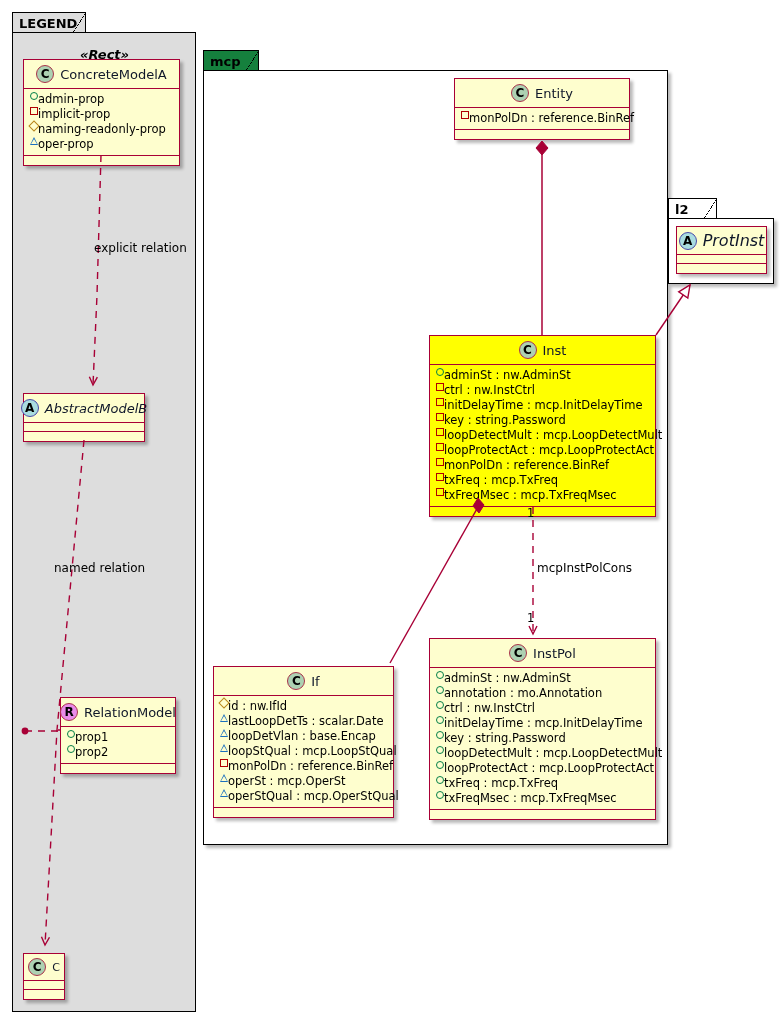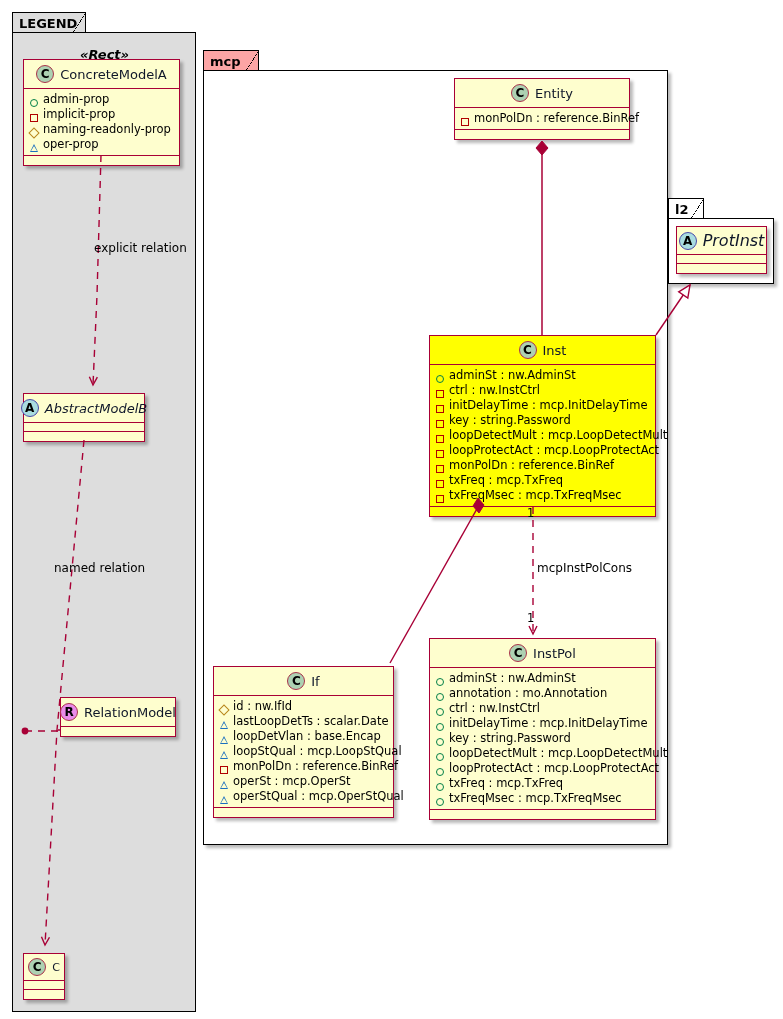--- a/index.html
+++ b/index.html
@@ -22,21 +22,21 @@
   .pkg .pkg-tab::after{
     content:"";position:absolute;right:-1px;top:-1px;bottom:-1px;width:14px;
     background:linear-gradient(to bottom right, transparent 49.5%, #000 49.5%, #000 52%, transparent 52%);
   }
   .pkg .pkg-body{
     position:absolute;left:0;box-sizing:border-box;
     border:1.5px solid #000;background:transparent;
   }
   .pkg.legend .pkg-tab{background:#DDDDDD;}
   .pkg.legend .pkg-body{background:#DDDDDD;}
-  .pkg.mcp .pkg-tab{background:#fca5a5;}
+  .pkg.mcp .pkg-tab{background:#15803d;}
   .pkg.mcp .pkg-body{background:#FFFFFF;box-shadow:3px 3px 3px rgba(0,0,0,.28);}
   .pkg.l2 .pkg-tab{background:#FFFFFF;}
   .pkg.l2 .pkg-body{background:#FFFFFF;box-shadow:3px 3px 3px rgba(0,0,0,.28);}
 
   
   .stereotype{
     position:absolute;font-size:13px;font-style:italic;font-weight:bold;
     color:#000;text-align:center;
   }
 
@@ -55,21 +55,21 @@
   }
   .cls .hdr .cname{font-size:13px;color:#0f172a;}
   .cls .hdr .cname.abs{font-style:italic;}
   .cls .attrs{
     box-sizing:border-box;padding:3px 5px 3px 6px;
     border-bottom:1.3px solid #A80036;
   }
   .cls .attrs.empty{height:9px;padding:0;}
   .cls .foot{height:9px;box-sizing:border-box;}
   .attr{
-    display:flex;align-items:flex-end;gap:5px;
+    display:flex;align-items:flex-start;
     font-size:11.5px;color:#000;line-height:15px;white-space:nowrap;
   }
 
   
   .badge{
     width:18px;height:18px;border-radius:50%;
     display:inline-flex;align-items:center;justify-content:center;
     font-size:12px;font-weight:bold;line-height:1;flex:0 0 auto;
     box-sizing:border-box;
   }
@@ -158,41 +158,51 @@
     </div>
     <div class="attrs empty"></div>
     <div class="foot"></div>
   </div>
 
   <div class="cls" style="left:60px;top:697px;width:116px;">
     <div class="hdr">
       <span class="badge R">R</span>
       <span class="cname">RelationModel</span>
     </div>
+    <div class="attrs">
+      <div class="attr">
+        <span class="vis circle"></span>
+        <span>prop1</span>
+      </div>
+      <div class="attr">
+        <span class="vis circle"></span>
+        <span>prop2</span>
+      </div>
+    </div>
     <div class="foot"></div>
   </div>
 
   <div class="cls" style="left:23px;top:953px;width:42px;">
     <div class="hdr" style="padding:4px 4px;">
       <span class="badge C">C</span>
       <span class="cname" style="font-size:11px;">C</span>
     </div>
     <div class="attrs empty"></div>
     <div class="foot"></div>
   </div>
 
   <div class="pkg mcp" style="left:203px;top:50px;width:465px;height:795px;">
     <div class="pkg-tab" style="width:56px;">
       <span>mcp</span>
     </div>
     <div class="pkg-body" style="top:20px;width:465px;height:775px;"></div>
   </div>
 
   <div class="pkg l2" style="left:668px;top:198px;width:106px;height:86px;">
-    <div class="pkg-tab" style="width:36px;">
+    <div class="pkg-tab" style="width:49px;">
       <span>l2</span>
     </div>
     <div class="pkg-body" style="top:20px;width:106px;height:66px;"></div>
   </div>
 
   <div class="cls" style="left:676px;top:226px;width:91px;">
     <div class="hdr" style="padding:4px 6px;">
       <span class="badge A">A</span>
       <span class="cname abs" style="font-size:16px;">ProtInst</span>
     </div>

